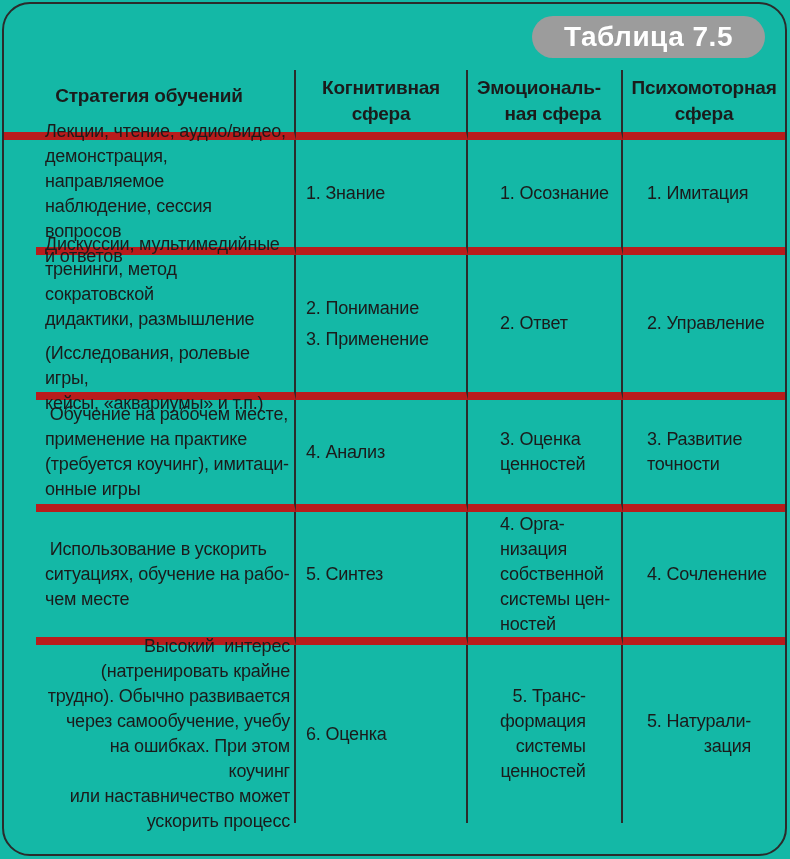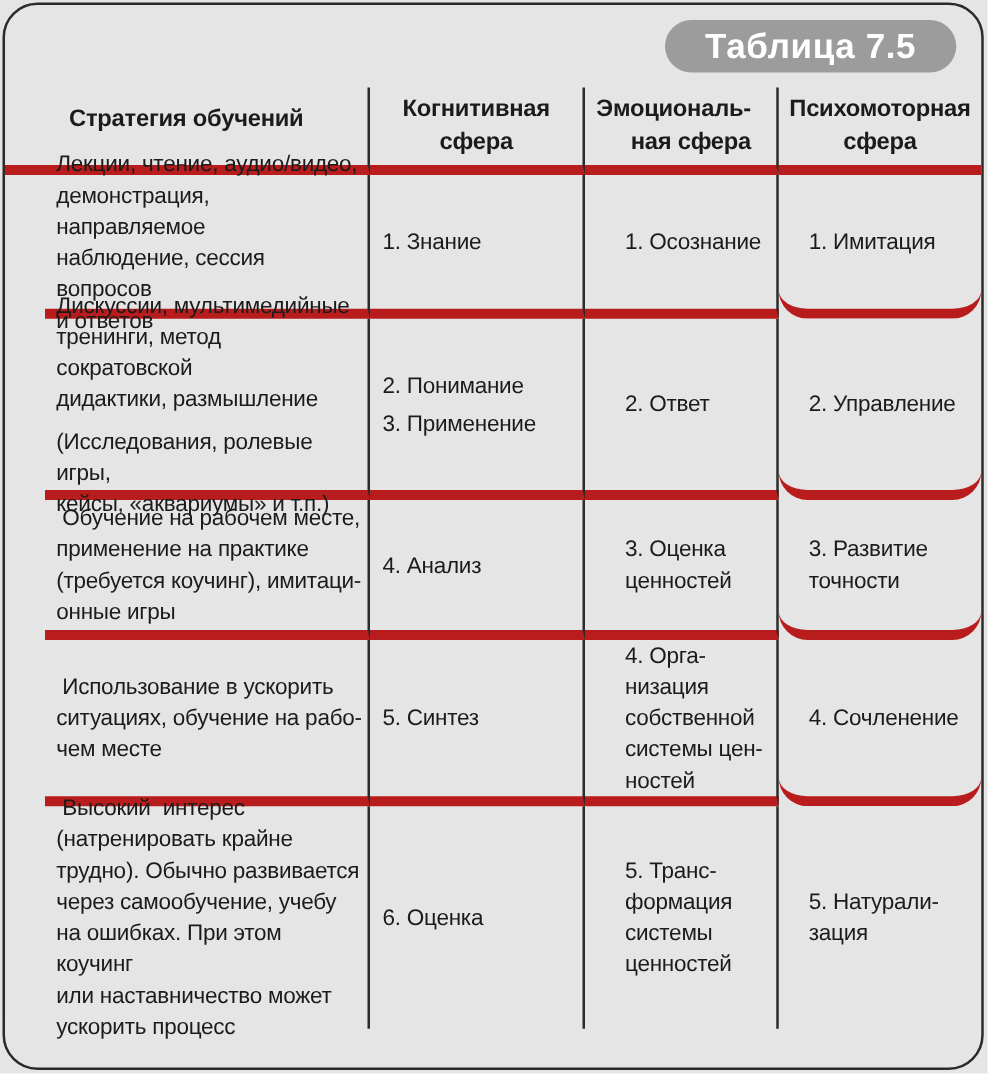--- a/index.html
+++ b/index.html
@@ -1,19 +1,19 @@
 <!DOCTYPE html>
 <html><head>
 <meta charset="utf-8">
 <style>
   html,body{margin:0;padding:0;background:#ffffff;}
   .page{
     position:relative;
     width:790px;height:859px;
-    background:#e5e5e5;
+    background:#14b8a6;
     font-family:"Liberation Sans", sans-serif;
     color:#1b1b1b;
     overflow:hidden;
   }
   .frame{
     position:absolute;
     left:2px;top:2px;width:785px;height:854px;
     box-sizing:border-box;
     border:2.5px solid #2b2b2b;
     border-radius:28px;
@@ -36,31 +36,31 @@
     grid-template-rows:70px 115px 145px 112px 133px 178px;
   }
   .cell{
     box-sizing:border-box;
     border-right:2px solid #2b2b2b;
     border-bottom:8px solid #b91c1c;
     display:flex;flex-direction:column;justify-content:center;
     letter-spacing:-0.2px;
   }
   .c4{border-right:none;}
-  .rlast{border-bottom:none;}
+  .rlast{border-bottom:none;text-align:right;}
   .txt{white-space:pre-wrap;line-height:25px;}
   .hdr{font-weight:bold;font-size:19px;align-items:center;text-align:center;}
   .hdr .txt{line-height:26px;}
   .hdr.h1{justify-content:flex-start;padding-top:13px;}
   .hdr.h3{align-items:flex-start;text-align:right;padding-left:9px;}
   .strat{font-size:18px;padding-left:9px;padding-right:4px;align-items:flex-start;margin-left:32px;}
   .num{font-size:18px;align-items:flex-start;}
   .num.nc2{padding-left:10px;}
   .num.nc3{padding-left:32px;}
-  .num.nc4{padding-left:24px;border-radius:23px;}
+  .num.nc4{padding-left:24px;}
   .spread{line-height:31px;}
   .para2{margin-top:9px;}
 </style>
 </head>
 <body>
 
 <div class="page">
 
   <div class="frame"></div>
 

